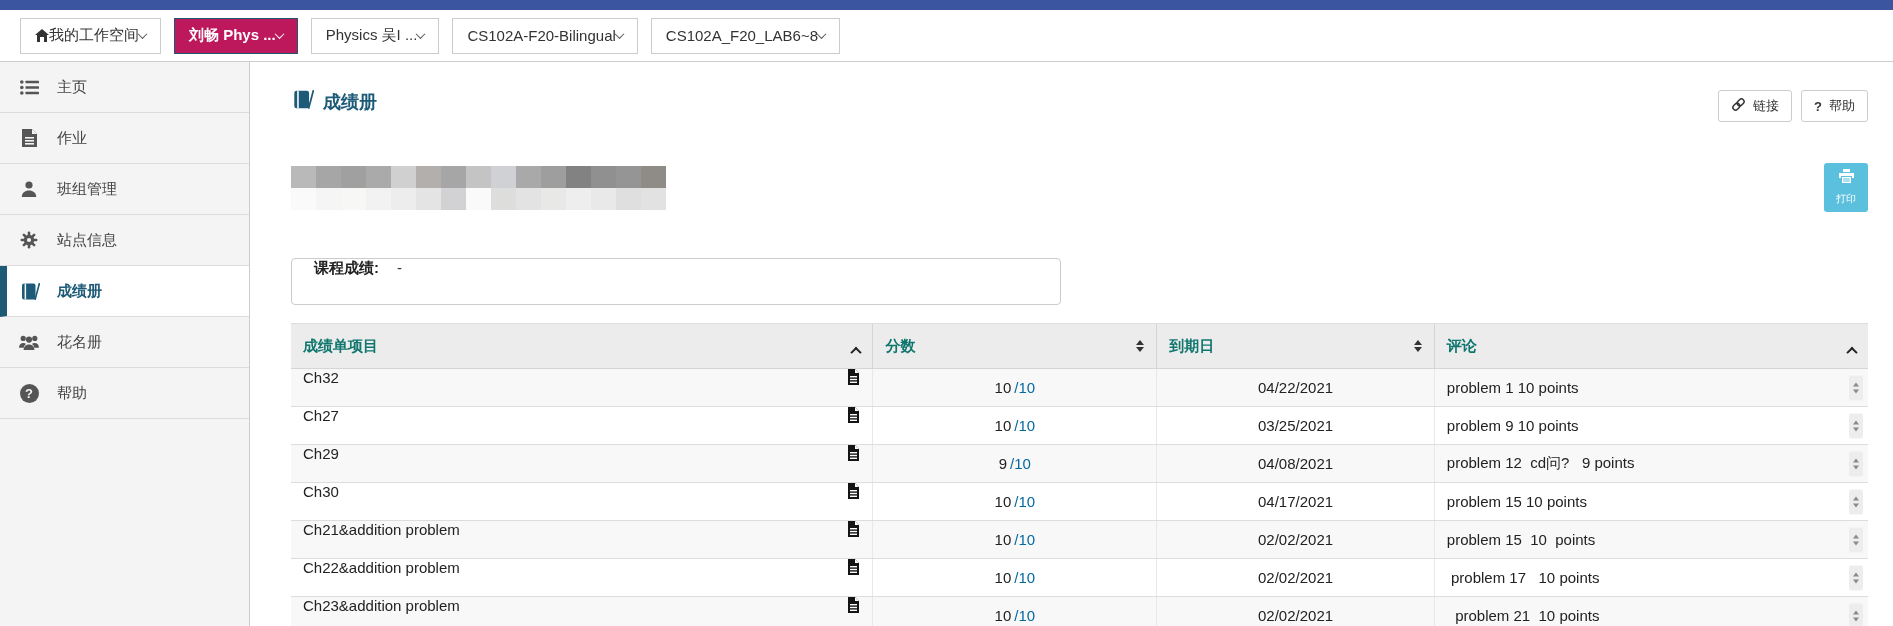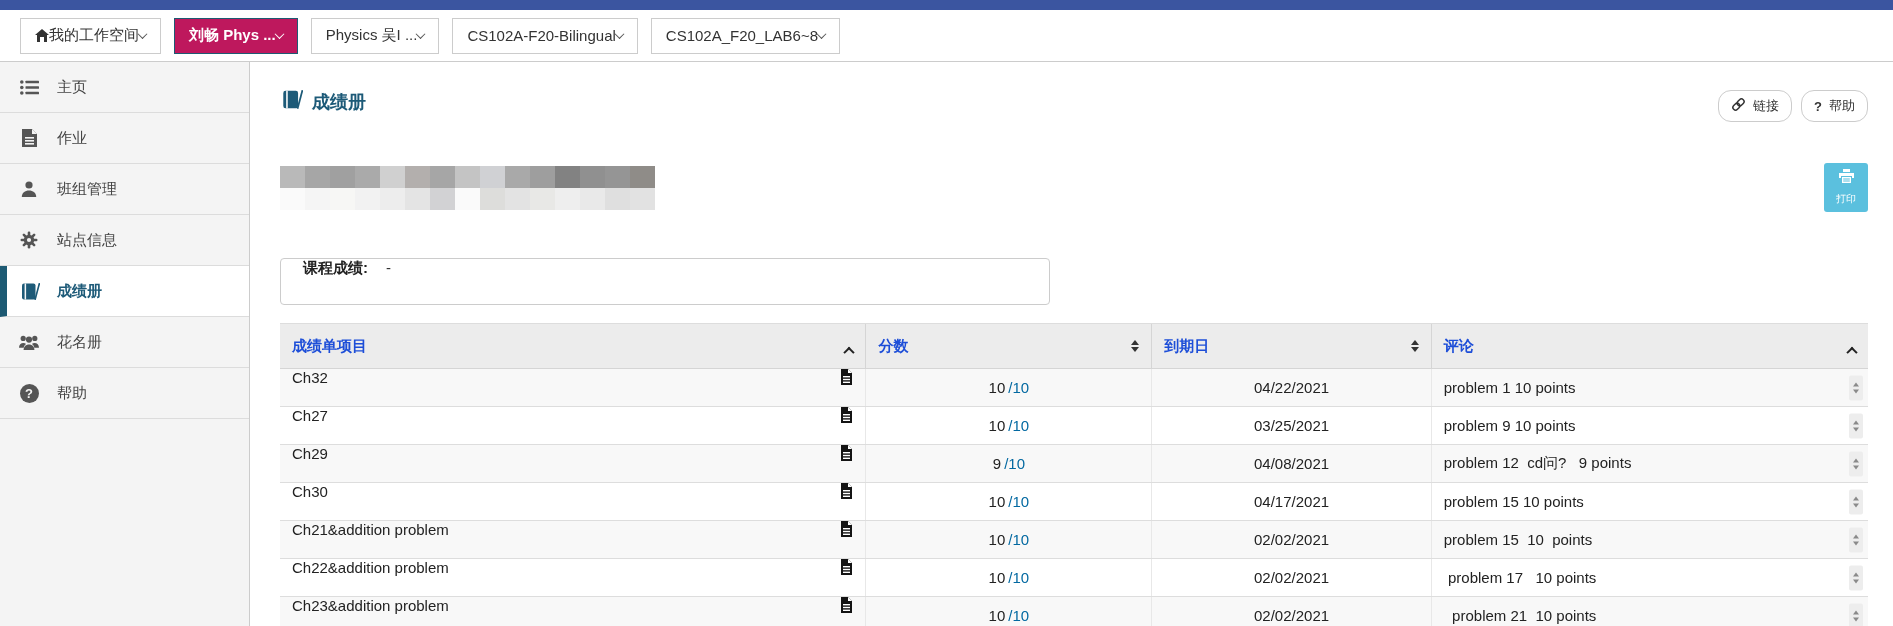--- a/index.html
+++ b/index.html
@@ -11,39 +11,39 @@
     display:flex; align-items:center; gap:13px; padding-left:20px; }
   .tab { height:36px; display:inline-flex; align-items:center; 
     padding:0 14px; border:1px solid #ccc; background:#fff; color:#333;
     font-size:15px; cursor:pointer; white-space:nowrap; }
   .tab.active { background:#be185d; border-color:#1d5a73; color:#fff; font-weight:bold; }
   .chev { width:7px; height:7px; border-right:1.8px solid #555; border-bottom:1.8px solid #555;
     transform:rotate(45deg) translate(-1px,-1px); display:inline-block; }
   .tab.active .chev { border-color:#fff; }
   .ticon { display:inline-flex; align-items:center; }
   
-  .shell { display:flex; height:564px; }
+  .shell { display:flex; height:564px;gap:11px; }
   .sidebar { width:250px; background:#f4f4f4; border-right:1px solid #ccc; }
   .sitem { height:51px; display:flex; align-items:center; gap:17px; padding-left:18px;
     border-bottom:1px solid #dcdcdc; color:#444; font-size:15px; cursor:pointer; }
   .sitem .sicon { width:22px; display:inline-flex; justify-content:center; align-items:center; color:#555; }
   .sitem.active { background:#fff; border-left:7px solid #1d5a73; padding-left:11px;
     color:#1d5a78; font-weight:bold; }
   .sitem.active .sicon { color:#1d5a78; }
   .qicon { width:19px; height:19px; border-radius:50%; background:#555; color:#f4f4f4;
     font-size:13px; font-weight:bold; display:inline-flex; align-items:center; justify-content:center; }
   .qicon::before { content:"?"; }
   
   .content { flex:1; padding:28px 25px 0 30px; background:#fff; }
   .content-head { display:flex; justify-content:space-between; align-items:flex-start; }
   .page-title { display:flex; align-items:center; gap:9px; color:#1d5a78;
     font-size:18px; font-weight:bold; }
   .head-buttons { display:flex; gap:9px; }
   .hbtn { display:inline-flex; align-items:center; gap:7px; padding:6px 12px;
-    background:#fff; border:1px solid #ccc; border-radius:13px; font-size:13px;
+    background:#fff; border:1px solid #ccc; border-radius:3px; font-size:13px;
     color:#333; cursor:pointer; font-family:inherit; }
   .hbtn .qmark { font-weight:bold; }
   .row2 { margin-top:41px; display:flex; justify-content:space-between; align-items:center; }
   .redacted { width:375px; height:44px; }
   .redacted .px1 { height:22px; background:linear-gradient(90deg,
     #b9b9b9 0 25px,#a6a6a6 0 50px,#a0a0a0 0 75px,#aaaaaa 0 100px,#d0d0d0 0 125px,
     #b3afad 0 150px,#a6a6a6 0 175px,#c4c4c4 0 200px,#d0d1d4 0 225px,#a9a9a9 0 250px,
     #9e9e9e 0 275px,#828282 0 300px,#909090 0 325px,#959595 0 350px,#8f8c88 0 375px); }
   .redacted .px2 { height:22px; background:linear-gradient(90deg,
     #fafafa 0 25px,#f5f5f5 0 50px,#f7f7f5 0 75px,#f2f2f2 0 100px,#ededed 0 125px,
@@ -52,21 +52,21 @@
   .printbtn { display:inline-flex; align-items:center; gap:7px; background:#5bc0de;
     color:#fff; border:none; border-radius:3px; padding:6px 12px; font-size:10px;
     cursor:pointer; font-family:inherit;flex-direction:column; }
   .grade-box { margin-top:46px; width:770px; height:47px; border:1px solid #ccc;
     border-radius:4px; display:flex; gap:18px; padding-left:22px; font-size:15px; }
   .gb-label { font-weight:bold; color:#222; }
   .gb-value { color:#333; }
   
   table.grades { margin-top:18px; width:100%; border-collapse:collapse; table-layout:fixed; }
   col.c1{width:36.9%} col.c2{width:18%} col.c3{width:17.6%} col.c4{width:27.5%}
-  .grades th { height:45px; background:#ececec; font-size:15px; font-weight:bold; color:#1d4ed8;
+  .grades th { height:45px; background:#ececec; font-size:15px; font-weight:bold; color:#0f766e;
     text-align:left; padding:0 30px 0 12px; position:relative; border-top:1px solid #ddd;
     border-bottom:1px solid #d5d5d5; cursor:pointer; }
   .grades th + th { border-left:1px solid #d5d5d5; }
   .grades td { height:37px; font-size:15px; color:#222; border-bottom:1px solid #ddd;
     padding:0 12px; position:relative; background:#fff; }
   .grades td + td { border-left:1px solid #e8e8e8; }
   .grades tbody tr:nth-child(odd) td { background:#f8f8f8; }
   .c-item { display:flex; align-items:flex-start; justify-content:space-between; height:37px; }
   .c-score { text-align:center; }
   .c-score .tot { color:#0369a1; margin-left:3px; }

